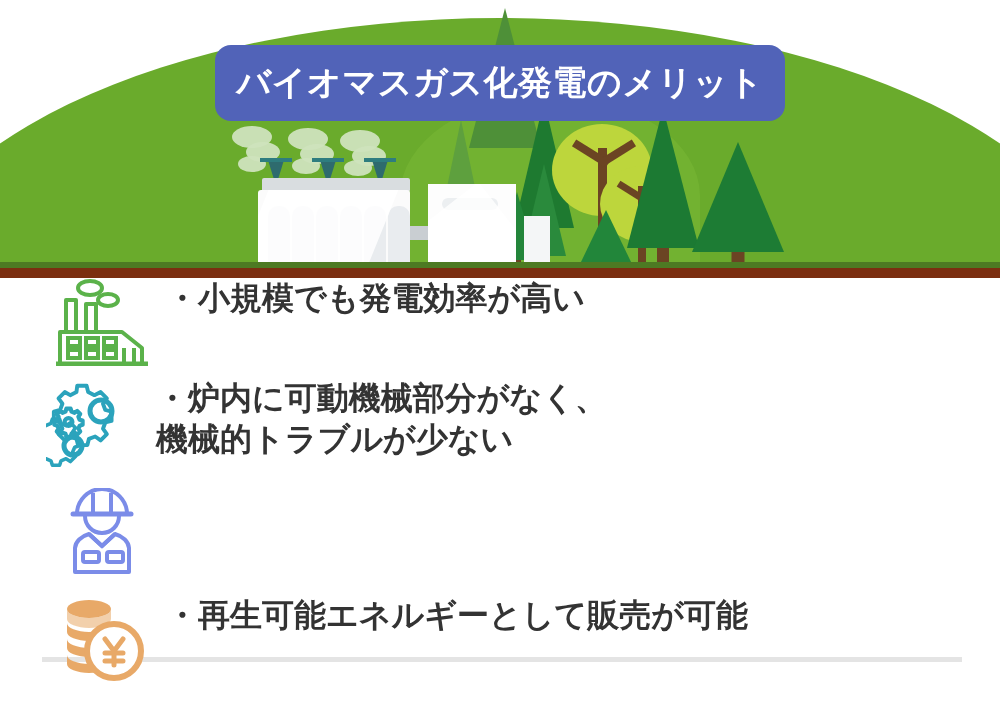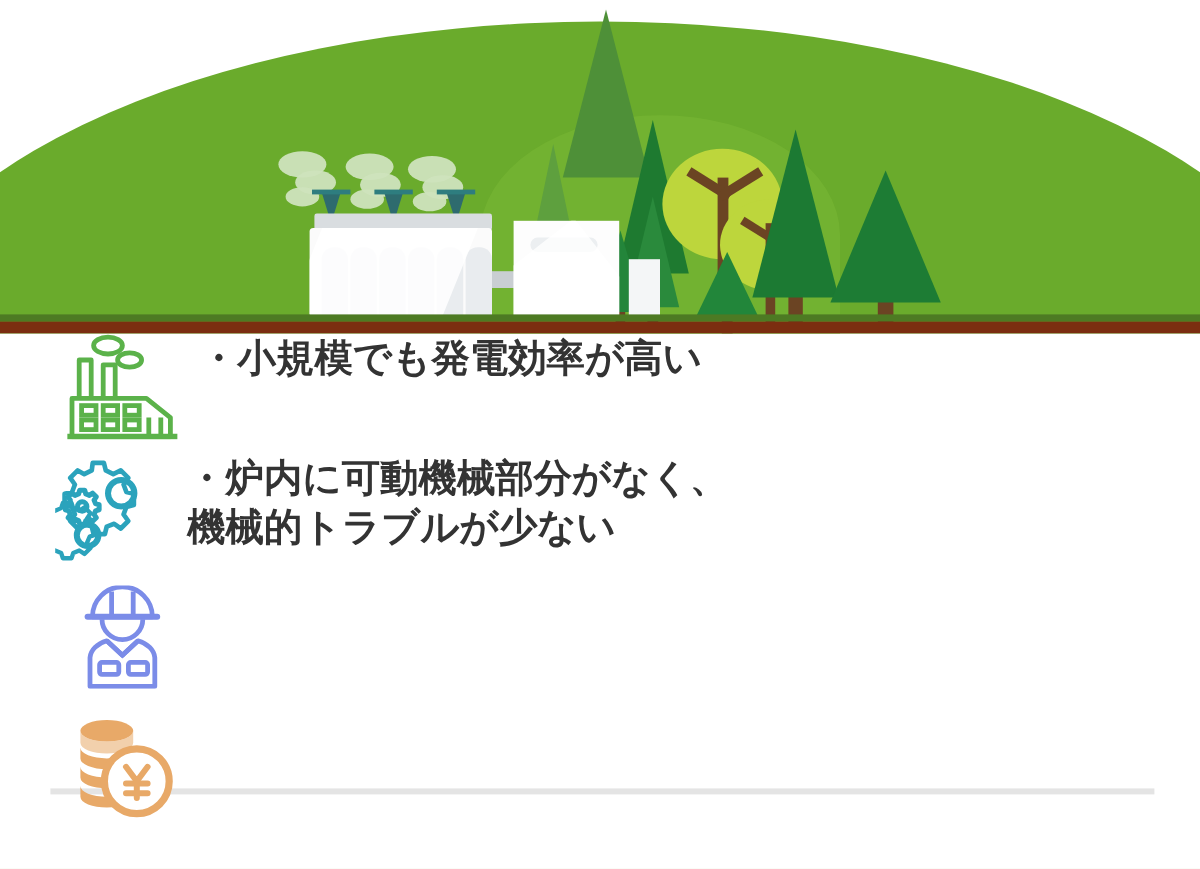--- a/index.html
+++ b/index.html
@@ -307,20 +307,23 @@
   <div class="bldg-2" style="left:428px; top:184px; width:88px; height:80px;">
     <div class="slot"></div>
     <div class="sheen"></div>
   </div>
 
   <div class="post" style="left:524px; top:216px; width:26px; height:48px;"></div>
 
   <div class="ground-dark"></div>
   <div class="ground-brown"></div>
 
+  <div class="banner">
+    <span class="banner-title">バイオマスガス化発電のメリット</span>
+  </div>
 </div>
 
 <div class="list">
 
   <div class="row" style="height:100px;">
     <div class="row-icon">
       <svg width="92" height="88" viewBox="0 0 92 88" fill="none" stroke="#5bb24a" stroke-width="4">
         <path d="M10 54 V22 h10 v32" stroke-linejoin="round"></path>
         <path d="M30 54 V26 h10 v28" stroke-linejoin="round"></path>
         <path d="M4 54 h62 l20 16 v16 H4 Z" stroke-linejoin="round"></path>
@@ -382,15 +385,16 @@
           <path d="M10 44 v9 a22 9 0 0 0 44 0 v-9 a22 9 0 0 1 -44 0 Z"></path>
           <path d="M10 60 v9 a22 9 0 0 0 44 0 v-9 a22 9 0 0 1 -44 0 Z"></path>
         </g>
         <circle cx="57" cy="56" r="27" fill="#ffffff" stroke="#e8a968" stroke-width="6"></circle>
         <g stroke="#e8a968" stroke-width="5" stroke-linecap="round">
           <path d="M48 44 l9 12 9 -12"></path>
           <path d="M48 58 h18 M48 66 h18 M57 56 v14"></path>
         </g>
       </svg>
     </div>
+    <div class="row-text">・再生可能エネルギーとして販売が可能</div>
   </div>
 
 </div>
 
 </body></html>

